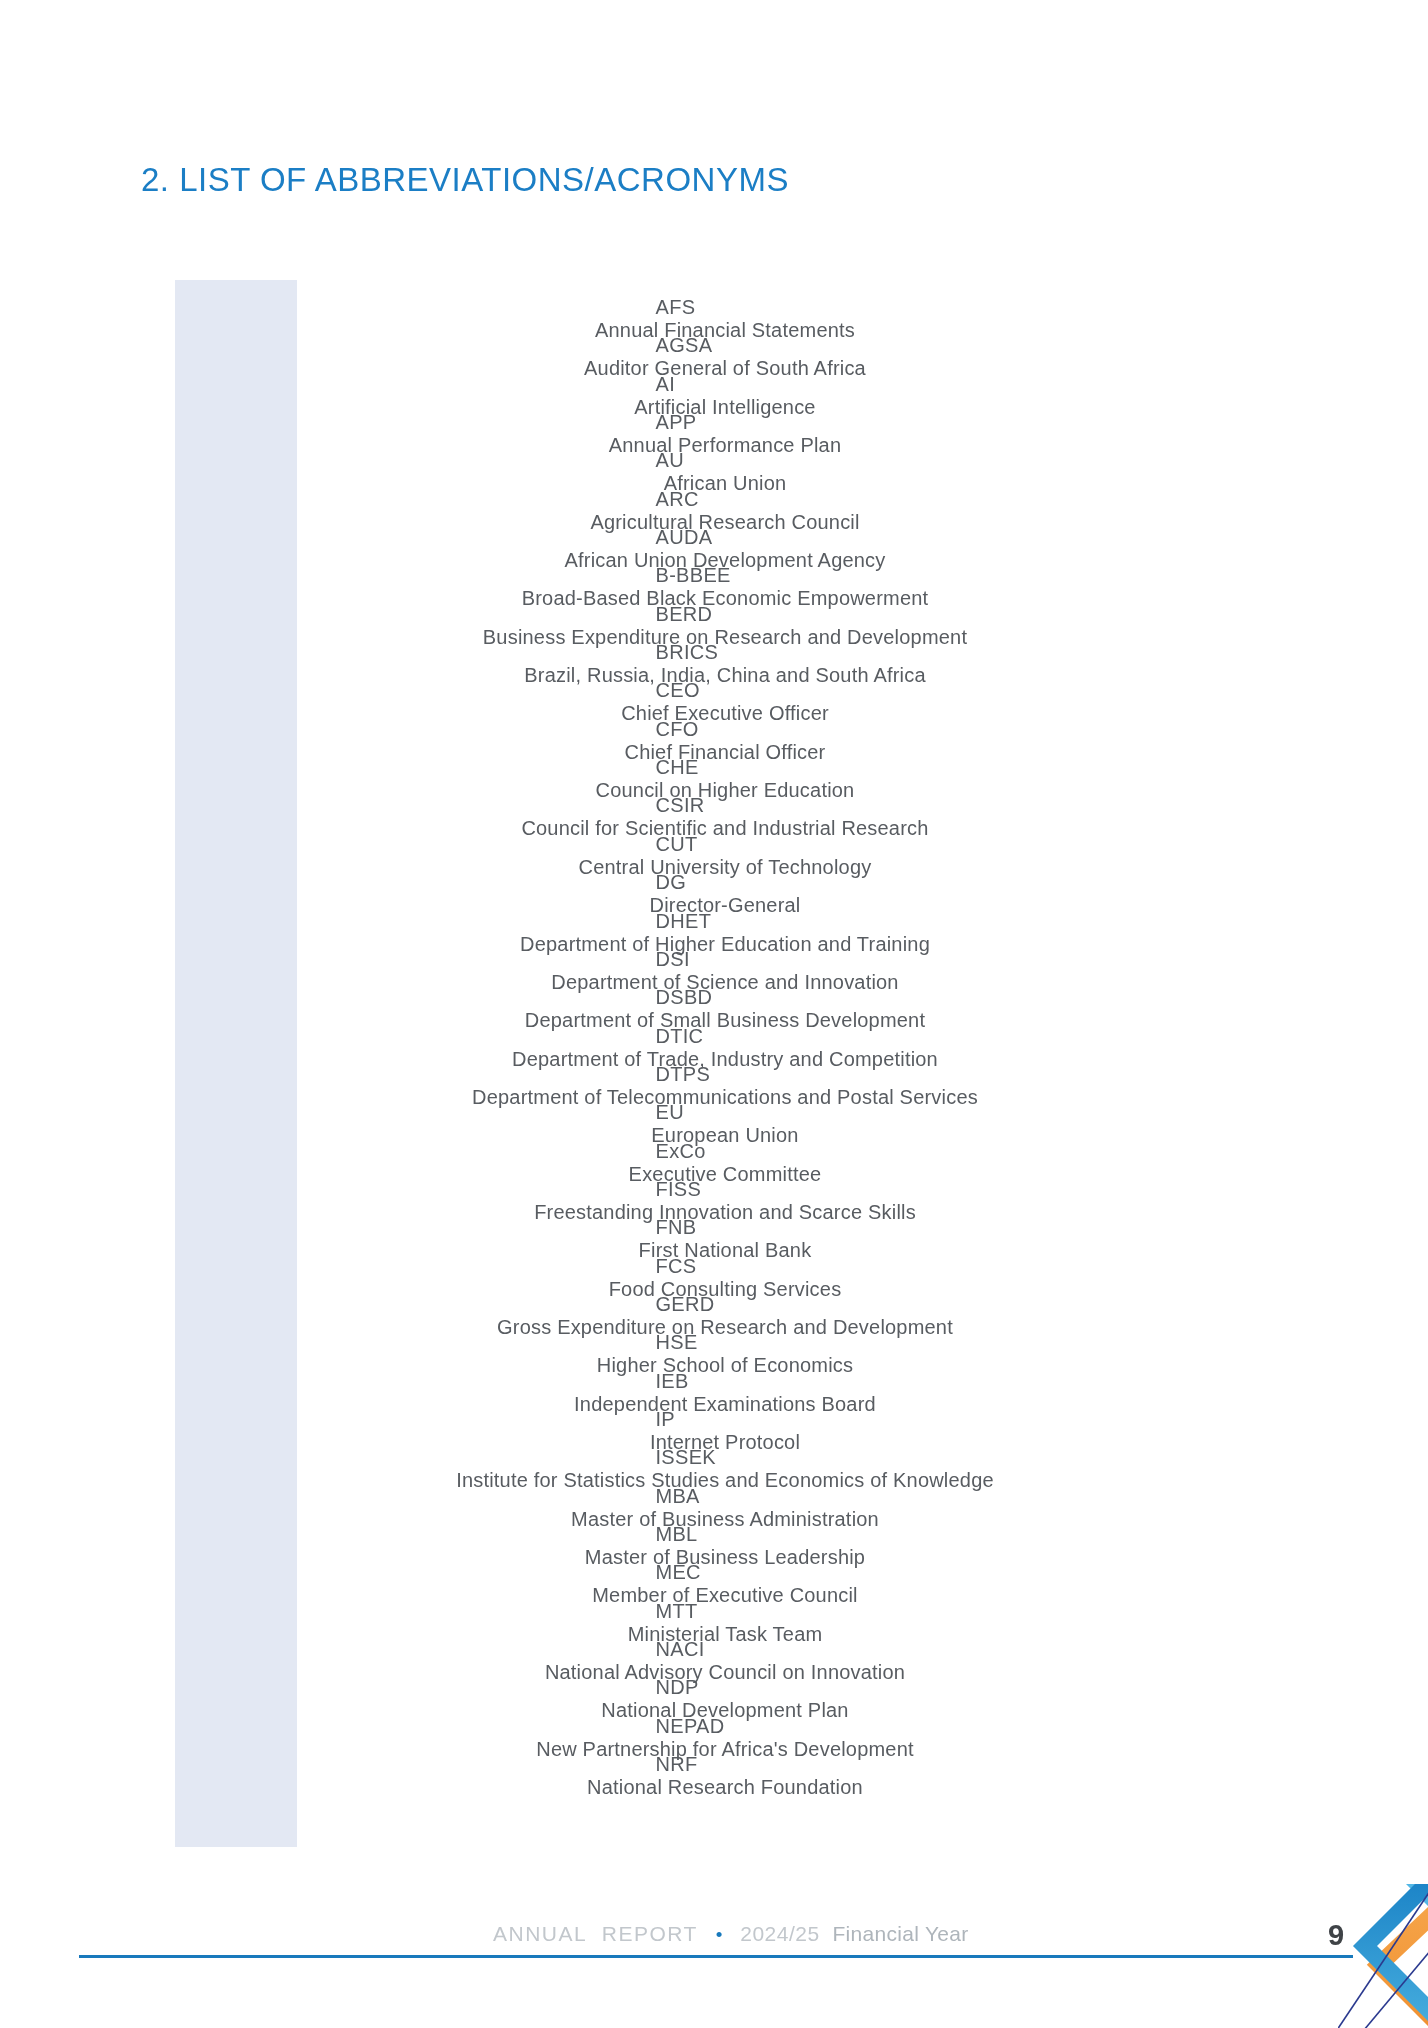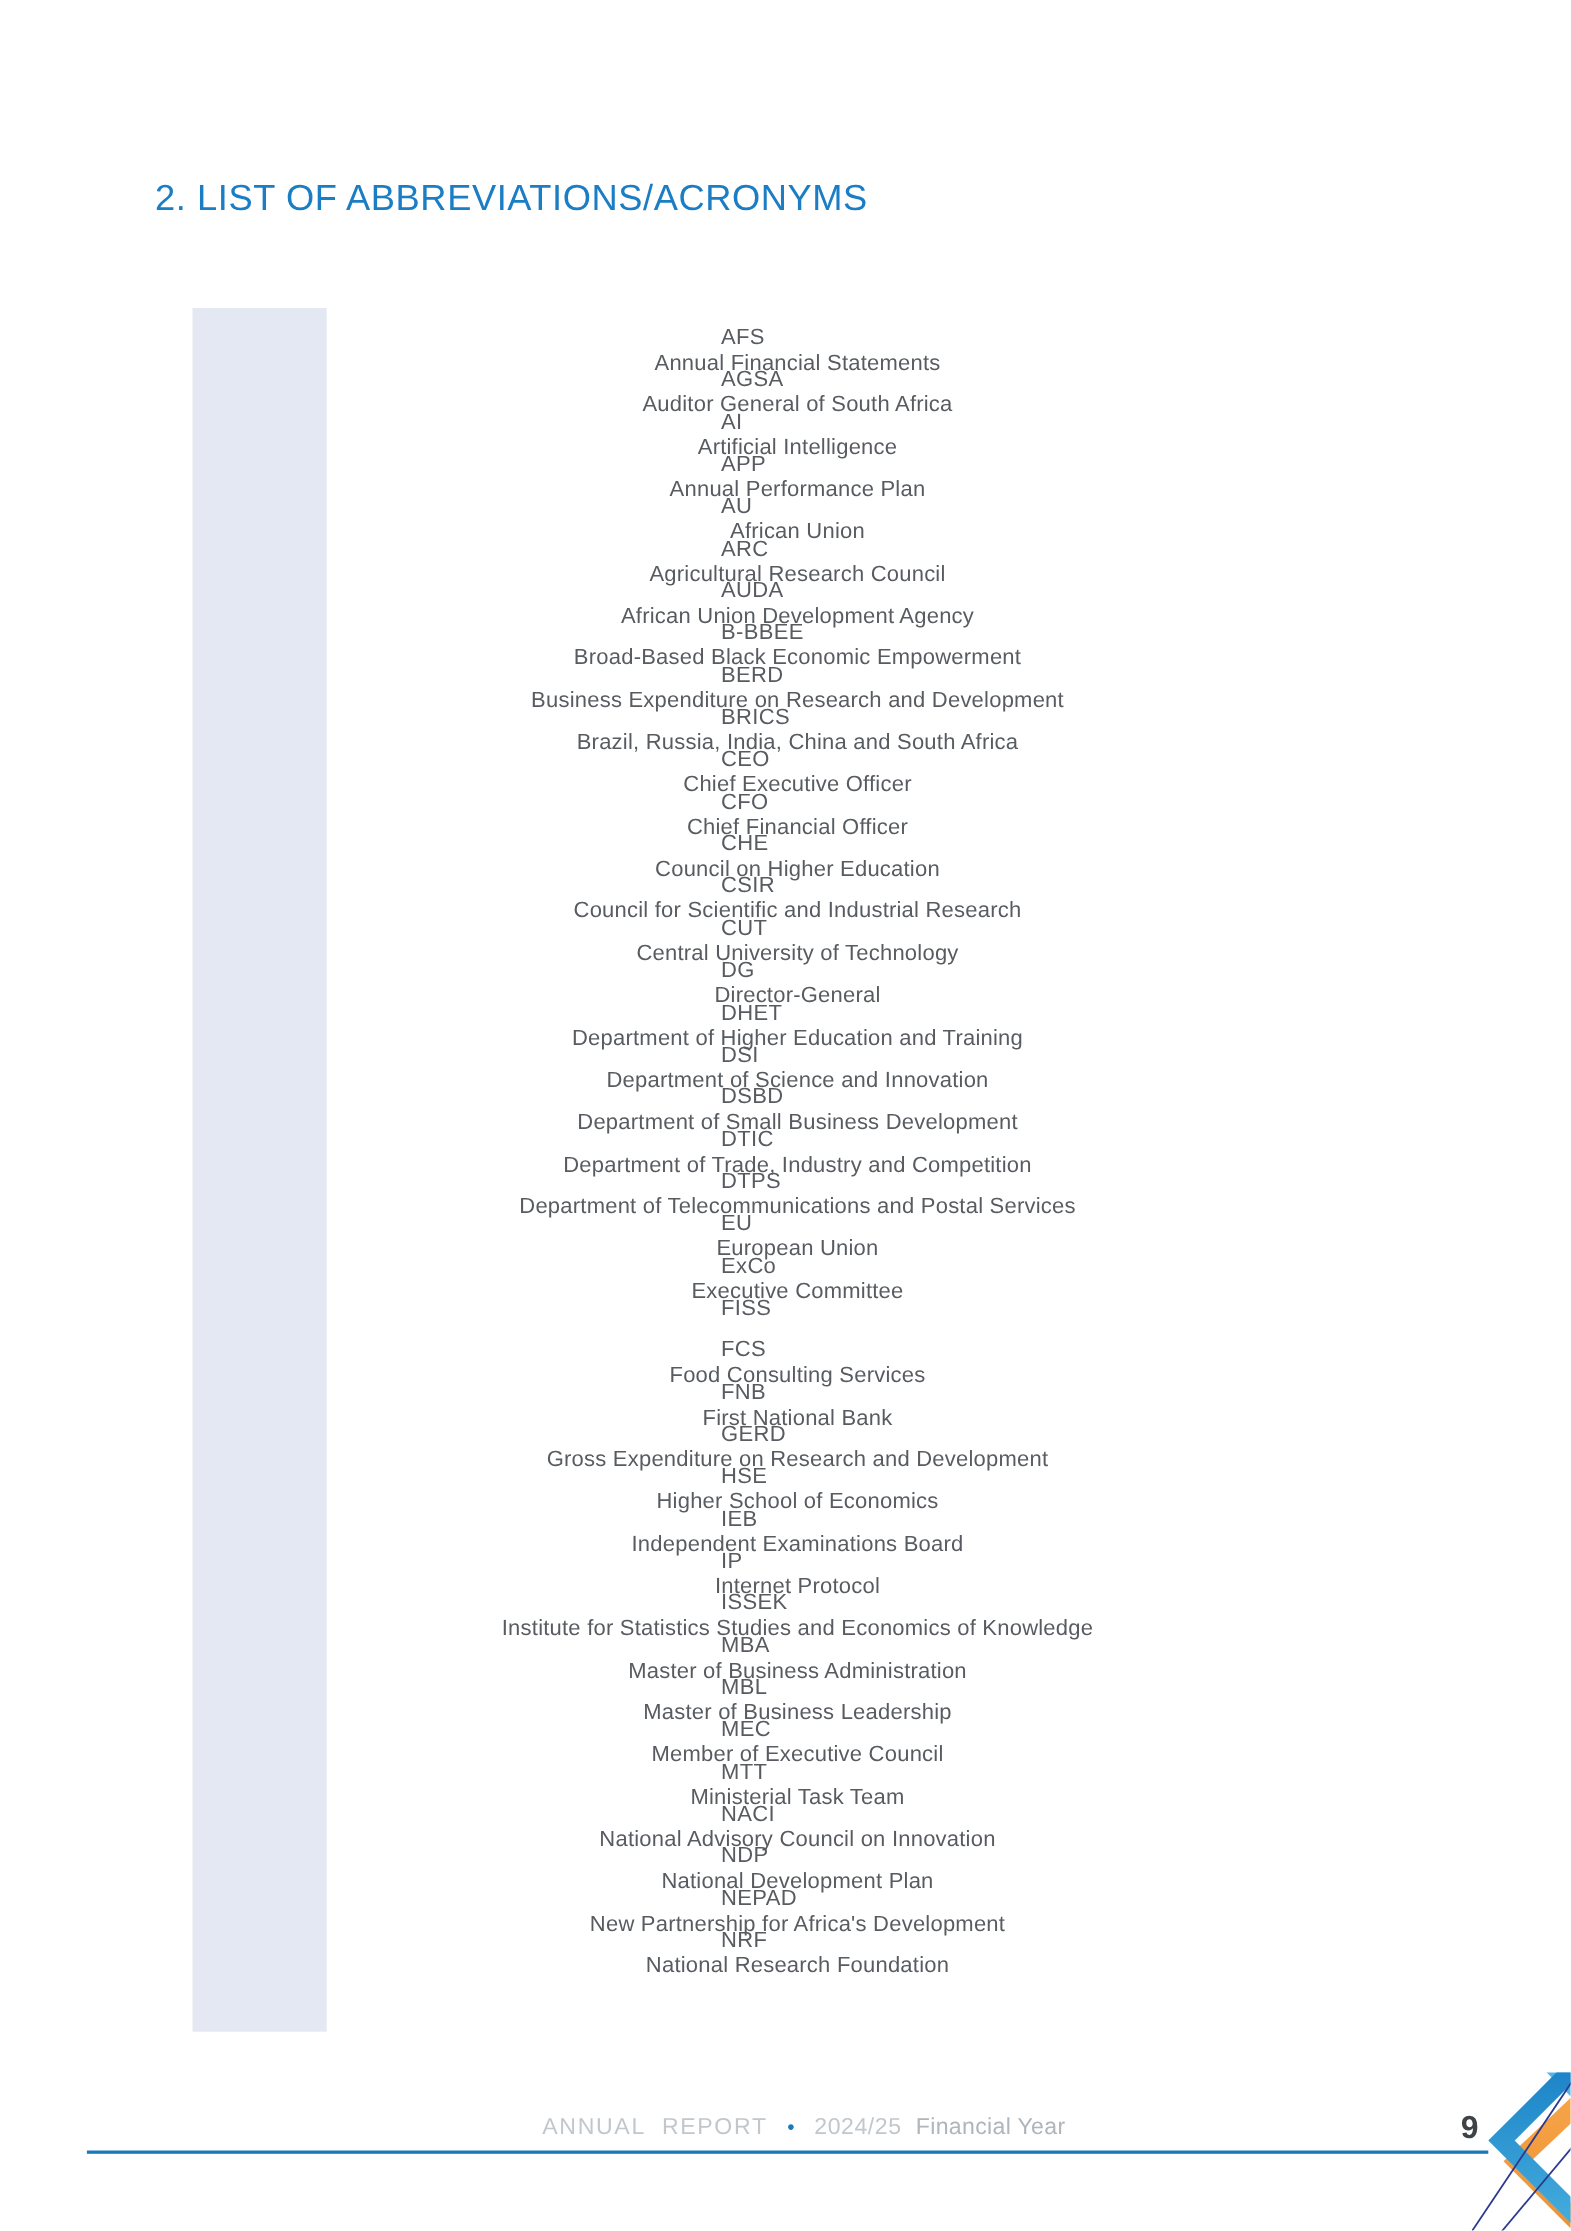--- a/index.html
+++ b/index.html
@@ -194,28 +194,29 @@
       <div class="row">
         <span class="abbr">EU</span>
         <span class="def">European Union</span>
       </div>
       <div class="row">
         <span class="abbr">ExCo</span>
         <span class="def">Executive Committee</span>
       </div>
       <div class="row">
         <span class="abbr">FISS</span>
+        <span class="def">Freestanding Innovation and Scarce Skills</span>
+      </div>
+      <div class="row">
+        <span class="abbr">FNB</span>
+        <span class="def">First National Bank</span>
       </div>
       <div class="row">
         <span class="abbr">FCS</span>
         <span class="def">Food Consulting Services</span>
-      </div>
-      <div class="row">
-        <span class="abbr">FNB</span>
-        <span class="def">First National Bank</span>
       </div>
       <div class="row">
         <span class="abbr">GERD</span>
         <span class="def">Gross Expenditure on Research and Development</span>
       </div>
       <div class="row">
         <span class="abbr">HSE</span>
         <span class="def">Higher School of Economics</span>
       </div>
       <div class="row">

